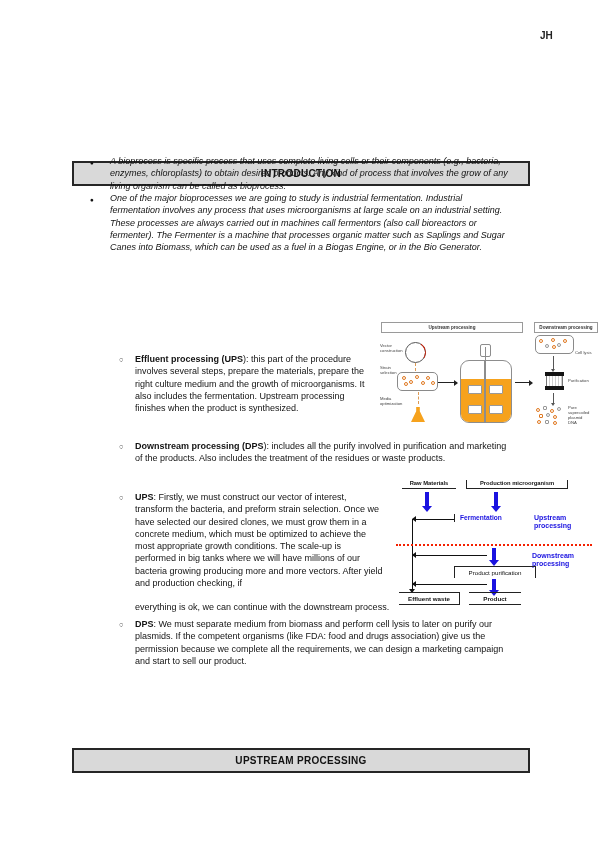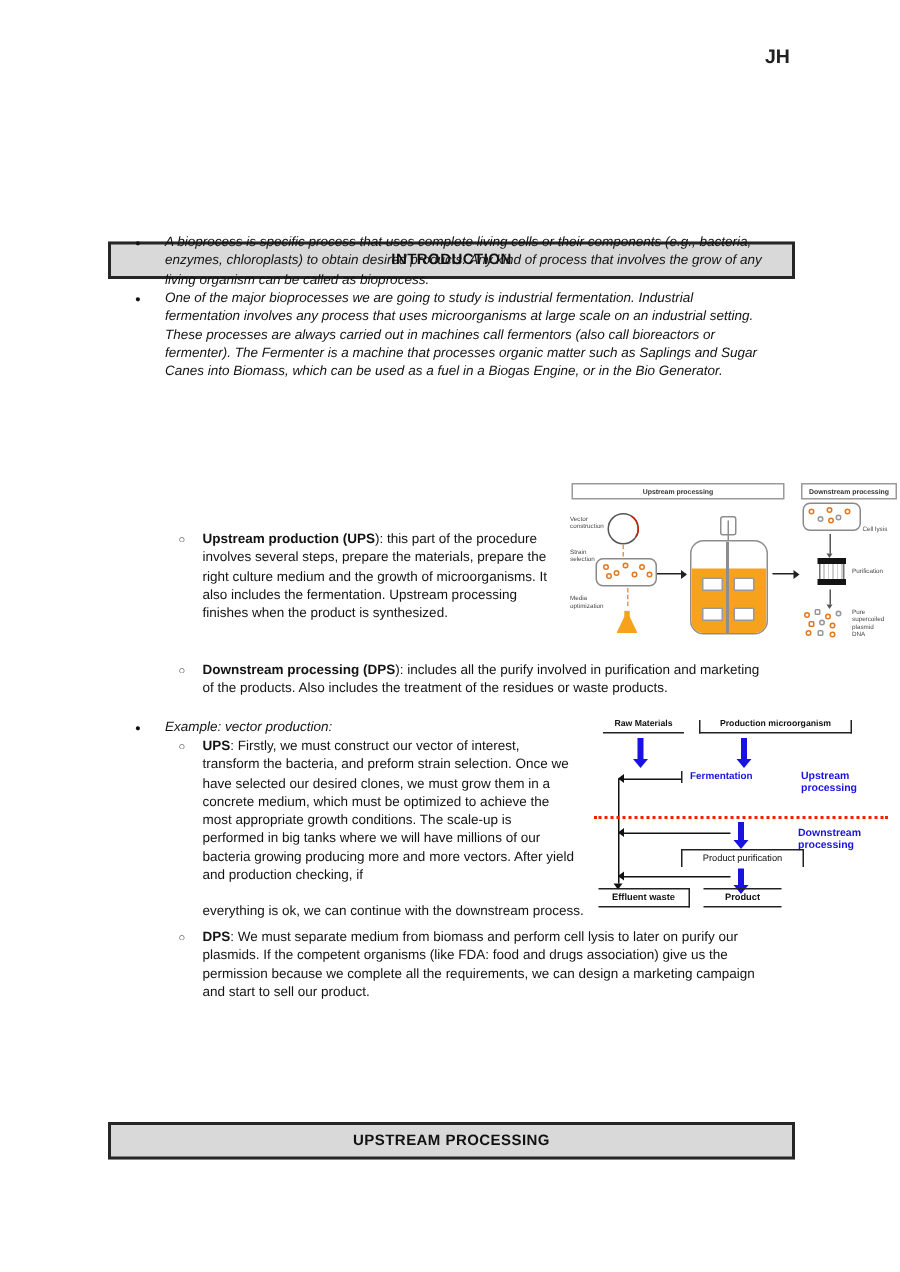--- a/index.html
+++ b/index.html
@@ -1,21 +1,21 @@
 <!DOCTYPE html>
 <html><head>
 <meta charset="utf-8">
 <style>
   html,body{margin:0;padding:0;background:#888;}
   .page{position:relative;width:600px;height:848px;background:#ffffff;overflow:hidden;
         font-family:"Liberation Sans","DejaVu Sans",sans-serif;color:#111;}
   .abs{position:absolute;}
 
   
-  .jh{position:absolute;top:30px;left:510px;font-size:13px;font-weight:bold;color:#222;}
+  .jh{position:absolute;top:30px;left:540px;font-size:10px;font-weight:bold;color:#222;}
   .doc-title{position:absolute;top:67px;left:68px;width:470px;font-size:10.4px;font-weight:bold;color:#b20000;letter-spacing:0.1px;}
 
   
   .secbox{position:absolute;left:72px;width:454px;height:21px;background:#d9d9d9;border:2px solid #262626;
           font-size:10px;font-weight:bold;text-align:center;line-height:21px;letter-spacing:0.3px;color:#111;}
 
   
   .txt{font-size:9px;line-height:12.3px;color:#131313;}
   .li{position:absolute;padding-left:22px;font-style:italic;}
   .li::before{content:"●";position:absolute;left:2px;top:1.5px;font-size:6.4px;color:#111;}
@@ -89,30 +89,27 @@
   <div class="li txt" style="left:88px;top:155px;width:402px;">
     <span>A bioprocess is specific process that uses complete living cells or their components (e.g., bacteria, enzymes, chloroplasts) to obtain desired products. Any kind of process that involves the grow of any living organism can be called as bioprocess.</span>
   </div>
   <div class="li txt" style="left:88px;top:192px;width:402px;">
     <span>One of the major bioprocesses we are going to study is industrial fermentation. Industrial fermentation involves any process that uses microorganisms at large scale on an industrial setting. These processes are always carried out in machines call fermentors (also call bioreactors or fermenter). The Fermenter is a machine that processes organic matter such as Saplings and Sugar Canes into Biomass, which can be used as a fuel in a Biogas Engine, or in the Bio Generator.</span>
   </div>
 
 
 
   <div class="li2 txt" style="left:118px;top:353px;width:236px;">
-    <span class="lead">Upstream production (UPS</span><span>): this part of the procedure involves several steps, prepare the materials, prepare the right culture medium and the growth of microorganisms. It also includes the fermentation. Upstream processing finishes when the product is synthesized.</span>
+    <span class="lead">Effluent processing (UPS</span><span>): this part of the procedure involves several steps, prepare the materials, prepare the right culture medium and the growth of microorganisms. It also includes the fermentation. Upstream processing finishes when the product is synthesized.</span>
   </div>
 
   <div class="li2 txt" style="left:118px;top:440px;width:372px;">
     <span class="lead">Downstream processing (DPS</span><span>): includes all the purify involved in purification and marketing of the products. Also includes the treatment of the residues or waste products.</span>
   </div>
 
-  <div class="li txt" style="left:88px;top:478px;width:300px;">
-    <span>Example: vector production:</span>
-  </div>
 
   <div class="li2 txt" style="left:118px;top:491px;width:248px;">
     <span class="lead">UPS</span><span>: Firstly, we must construct our vector of interest, transform the bacteria, and preform strain selection. Once we have selected our desired clones, we must grow them in a concrete medium, which must be optimized to achieve the most appropriate growth conditions. The scale-up is performed in big tanks where we will have millions of our bacteria growing producing more and more vectors. After yield and production checking, if</span>
   </div>
   <div class="abs txt" style="left:135px;top:601px;width:410px;">everything is ok, we can continue with the downstream process.</div>
 
   <div class="li2 txt" style="left:118px;top:618px;width:376px;">
     <span class="lead">DPS</span><span>: We must separate medium from biomass and perform cell lysis to later on purify our plasmids. If the competent organisms (like FDA: food and drugs association) give us the permission because we complete all the requirements, we can design a marketing campaign and start to sell our product.</span>
   </div>
 

